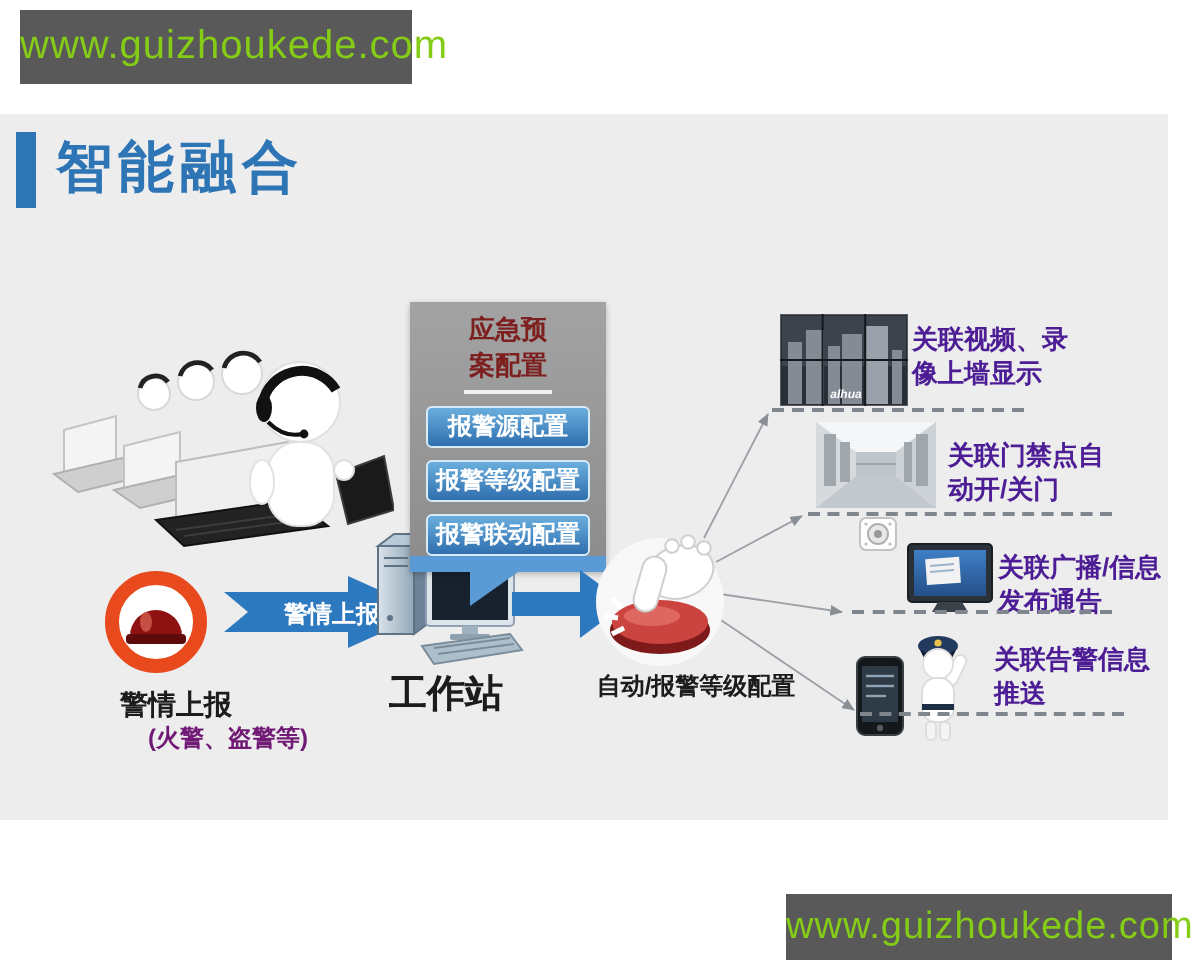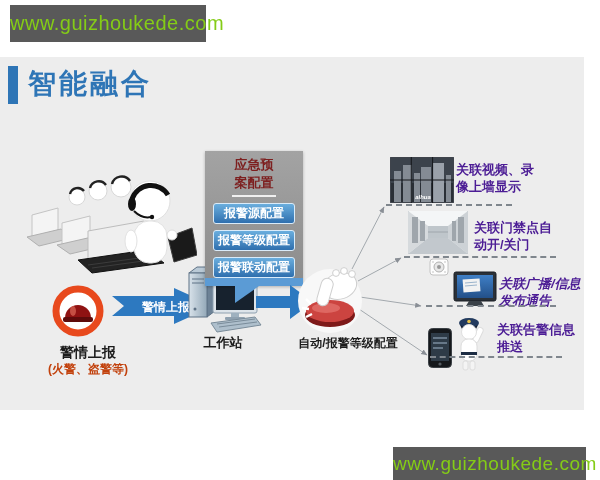--- a/index.html
+++ b/index.html
@@ -17,22 +17,22 @@
   .slide{position:absolute;left:0;top:57px;width:584px;height:353px;background:#ededed;}
   .accent-bar{position:absolute;left:8px;top:9px;width:10px;height:38px;background:#2e75b6;}
   .page-title{
     position:absolute;left:28px;top:8px;font-size:28px;font-weight:bold;
     color:#2e75b6;letter-spacing:3px;
   }
   .abs{position:absolute;}
   .flow-label{font-weight:bold;color:#1c1c1c;text-align:center;}
   .alarm-label{left:30px;top:287px;width:116px;font-size:14px;}
   .alarm-sublabel{position:absolute;left:22px;top:304px;width:132px;font-size:12px;
-    font-weight:bold;color:#c2410c;text-align:center;}
-  .ws-label{left:184px;top:277px;width:78px;font-size:13px;}
+    font-weight:bold;color:#701a75;text-align:right;}
+  .ws-label{left:184px;top:277px;width:78px;font-size:19px;}
   .trigger-label{left:280px;top:278px;width:136px;font-size:12px;}
   
   .config-panel{
     position:absolute;left:205px;top:94px;width:98px;
     background:linear-gradient(180deg,#a3a3a3,#8d8d8d);
     border-bottom:8px solid #5b9bd5;box-shadow:0 1px 3px rgba(0,0,0,.25);
   }
   .config-title{
     color:#7d1f1f;font-weight:bold;font-size:13px;text-align:center;
     padding:5px 0 3px;margin:0 27px;border-bottom:2px solid #f0f0f0;
@@ -240,21 +240,21 @@
           <stop offset="1" stop-color="#235089"></stop>
       </linearGradient>
     </defs>
     <rect x="2" y="1" width="42" height="29" rx="2" fill="#2b3138" stroke="#1a1f24"></rect>
     <rect x="5" y="4" width="36" height="23" fill="url(#scr)"></rect>
     <rect x="11" y="8" width="17" height="13" fill="#f2f2f2" transform="rotate(-4 19 14)"></rect>
     <line x1="13" y1="12" x2="25" y2="11" stroke="#9bb4cc"></line>
     <line x1="13" y1="15" x2="25" y2="14" stroke="#9bb4cc"></line>
     <polygon points="17,30 29,30 32,35 14,35" fill="#3a4148"></polygon>
   </svg>
-  <div class="out-label" style="left:499px;top:218px;font-style:italic;">关联广播/信息发布通告</div>
+  <div class="out-label" style="left:499px;top:218px;">关联广播/信息发布通告</div>
   <div class="dash" style="left:426px;top:248px;width:130px;"></div>
 
   <svg class="abs" style="left:428px;top:271px;" width="24" height="40" viewBox="0 0 24 40">
     <rect x="0.5" y="0.5" width="23" height="39" rx="4" fill="#15181b" stroke="#3a3f44"></rect>
     <rect x="3" y="5" width="18" height="28" fill="#2e3b47"></rect>
     <g stroke="#8fa3b5" stroke-width="1.2">
       <line x1="5" y1="10" x2="19" y2="10"></line>
         <line x1="5" y1="15" x2="19" y2="15"></line>
       <line x1="5" y1="20" x2="15" y2="20"></line>
     </g>

